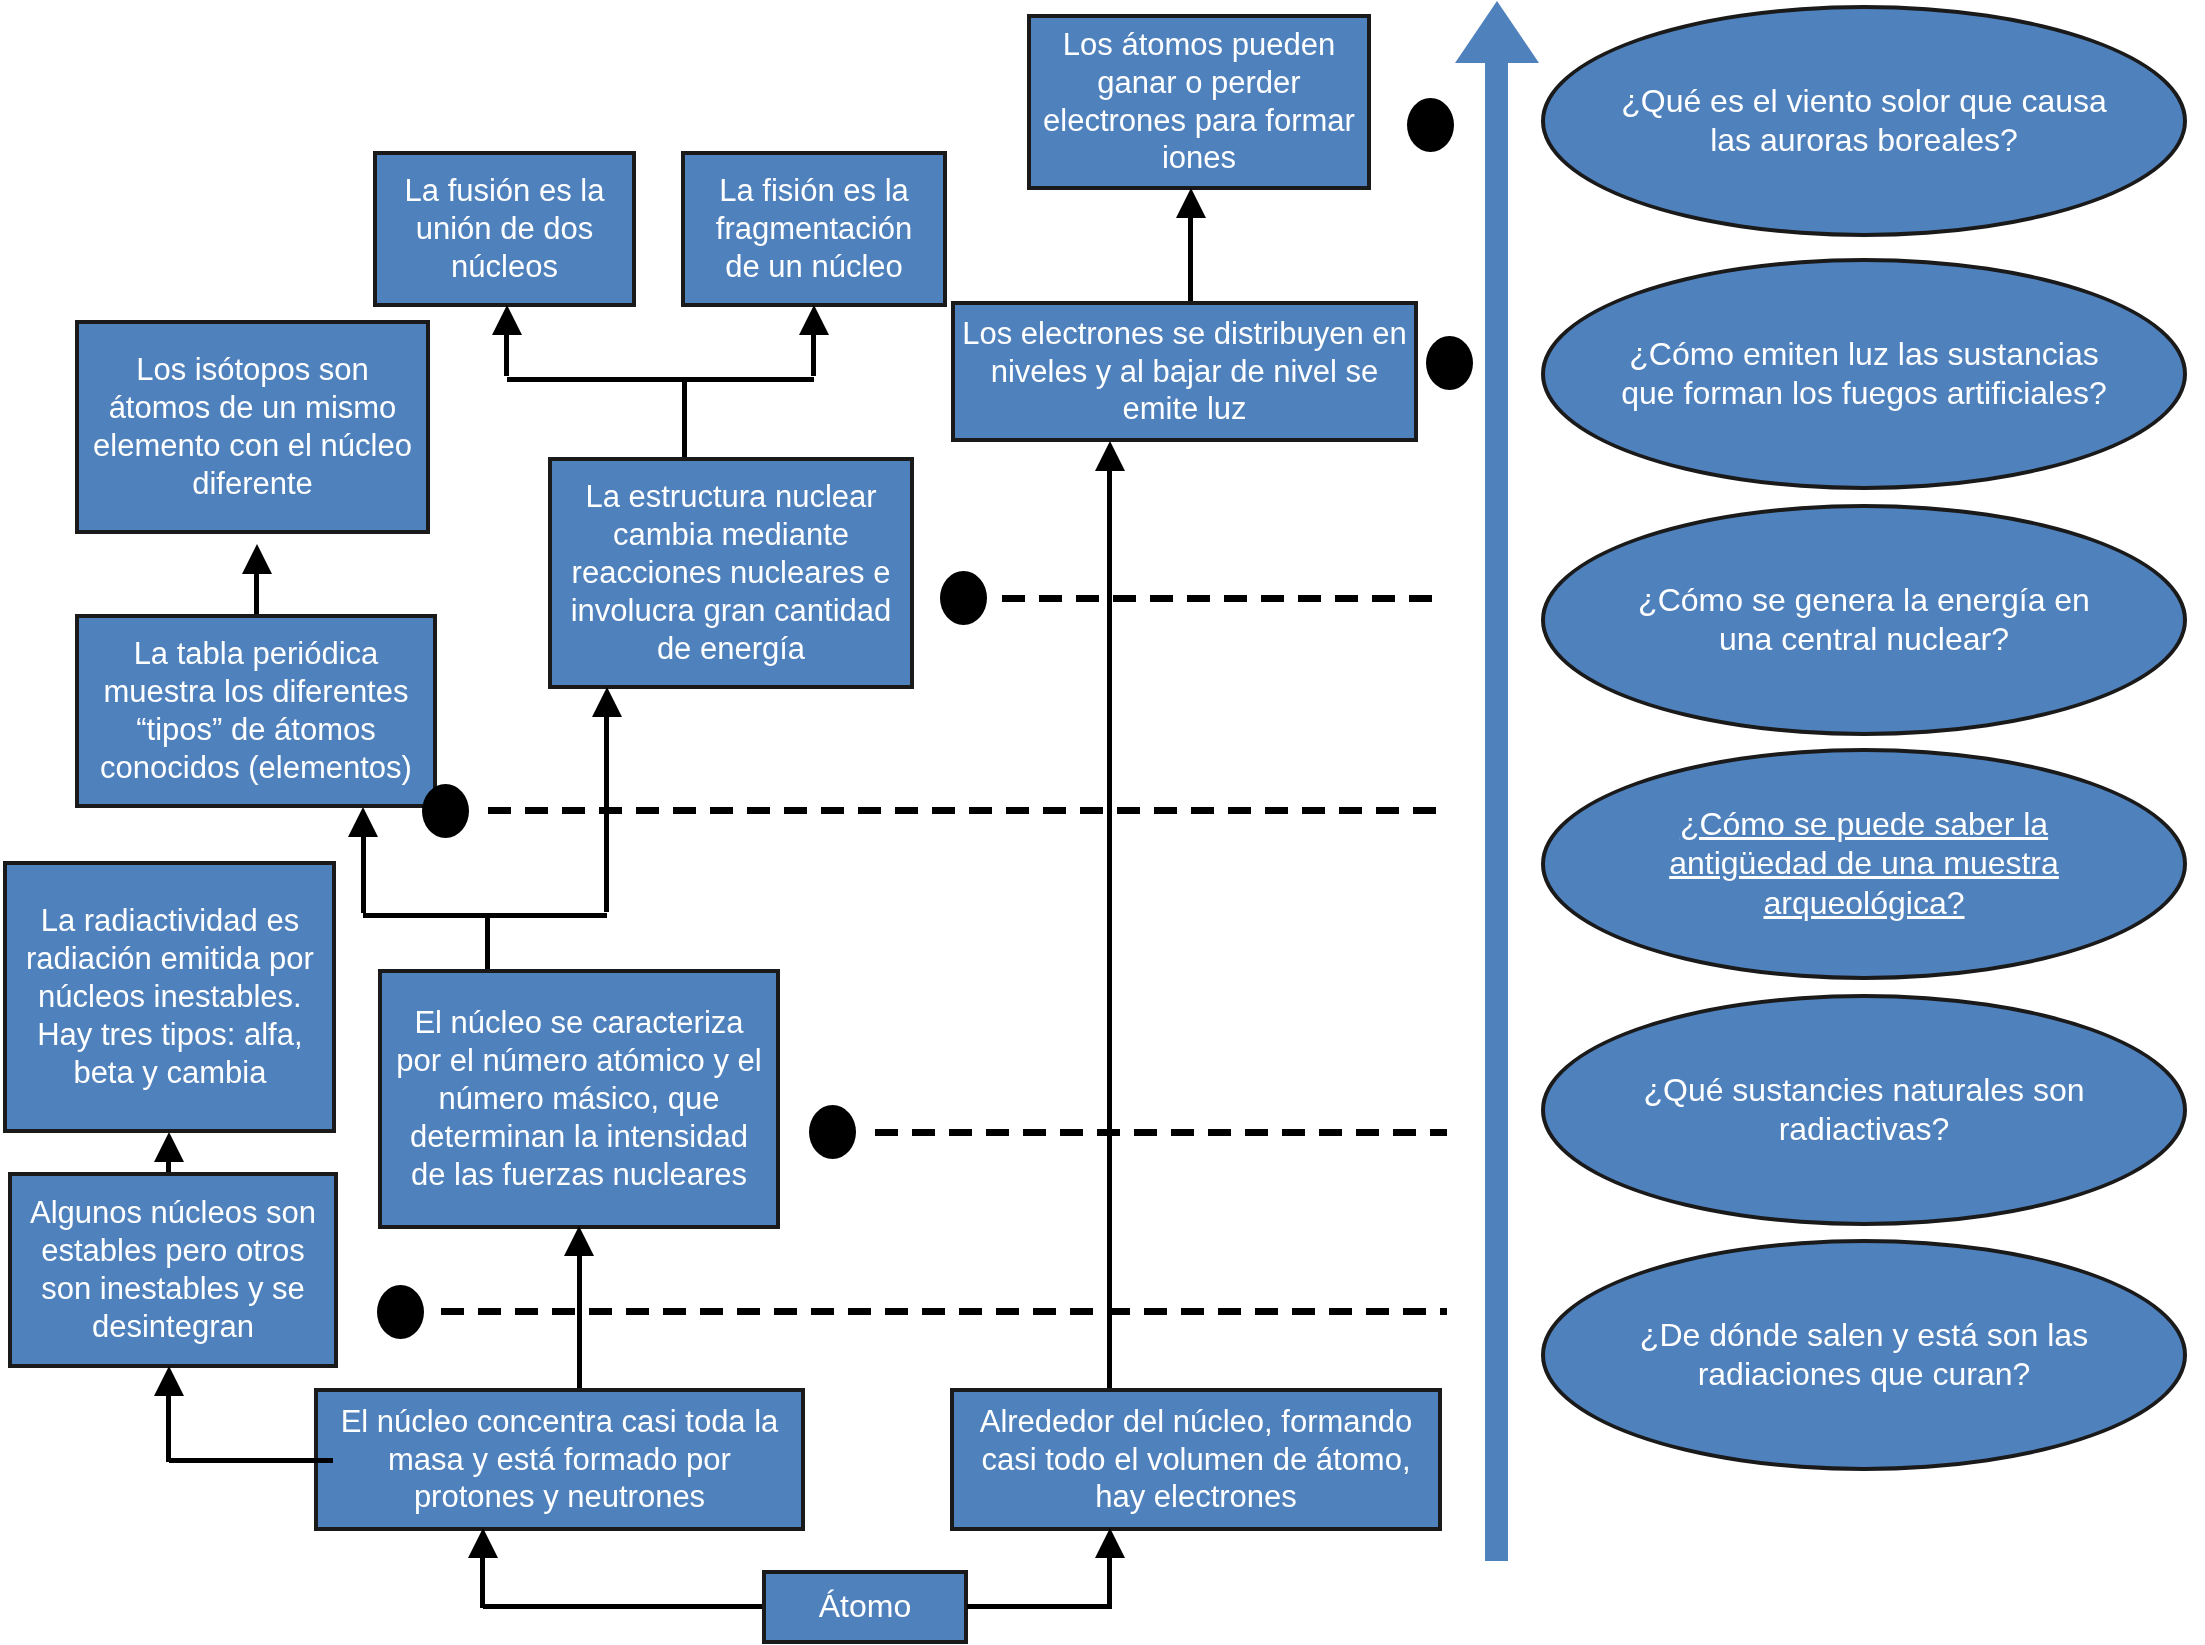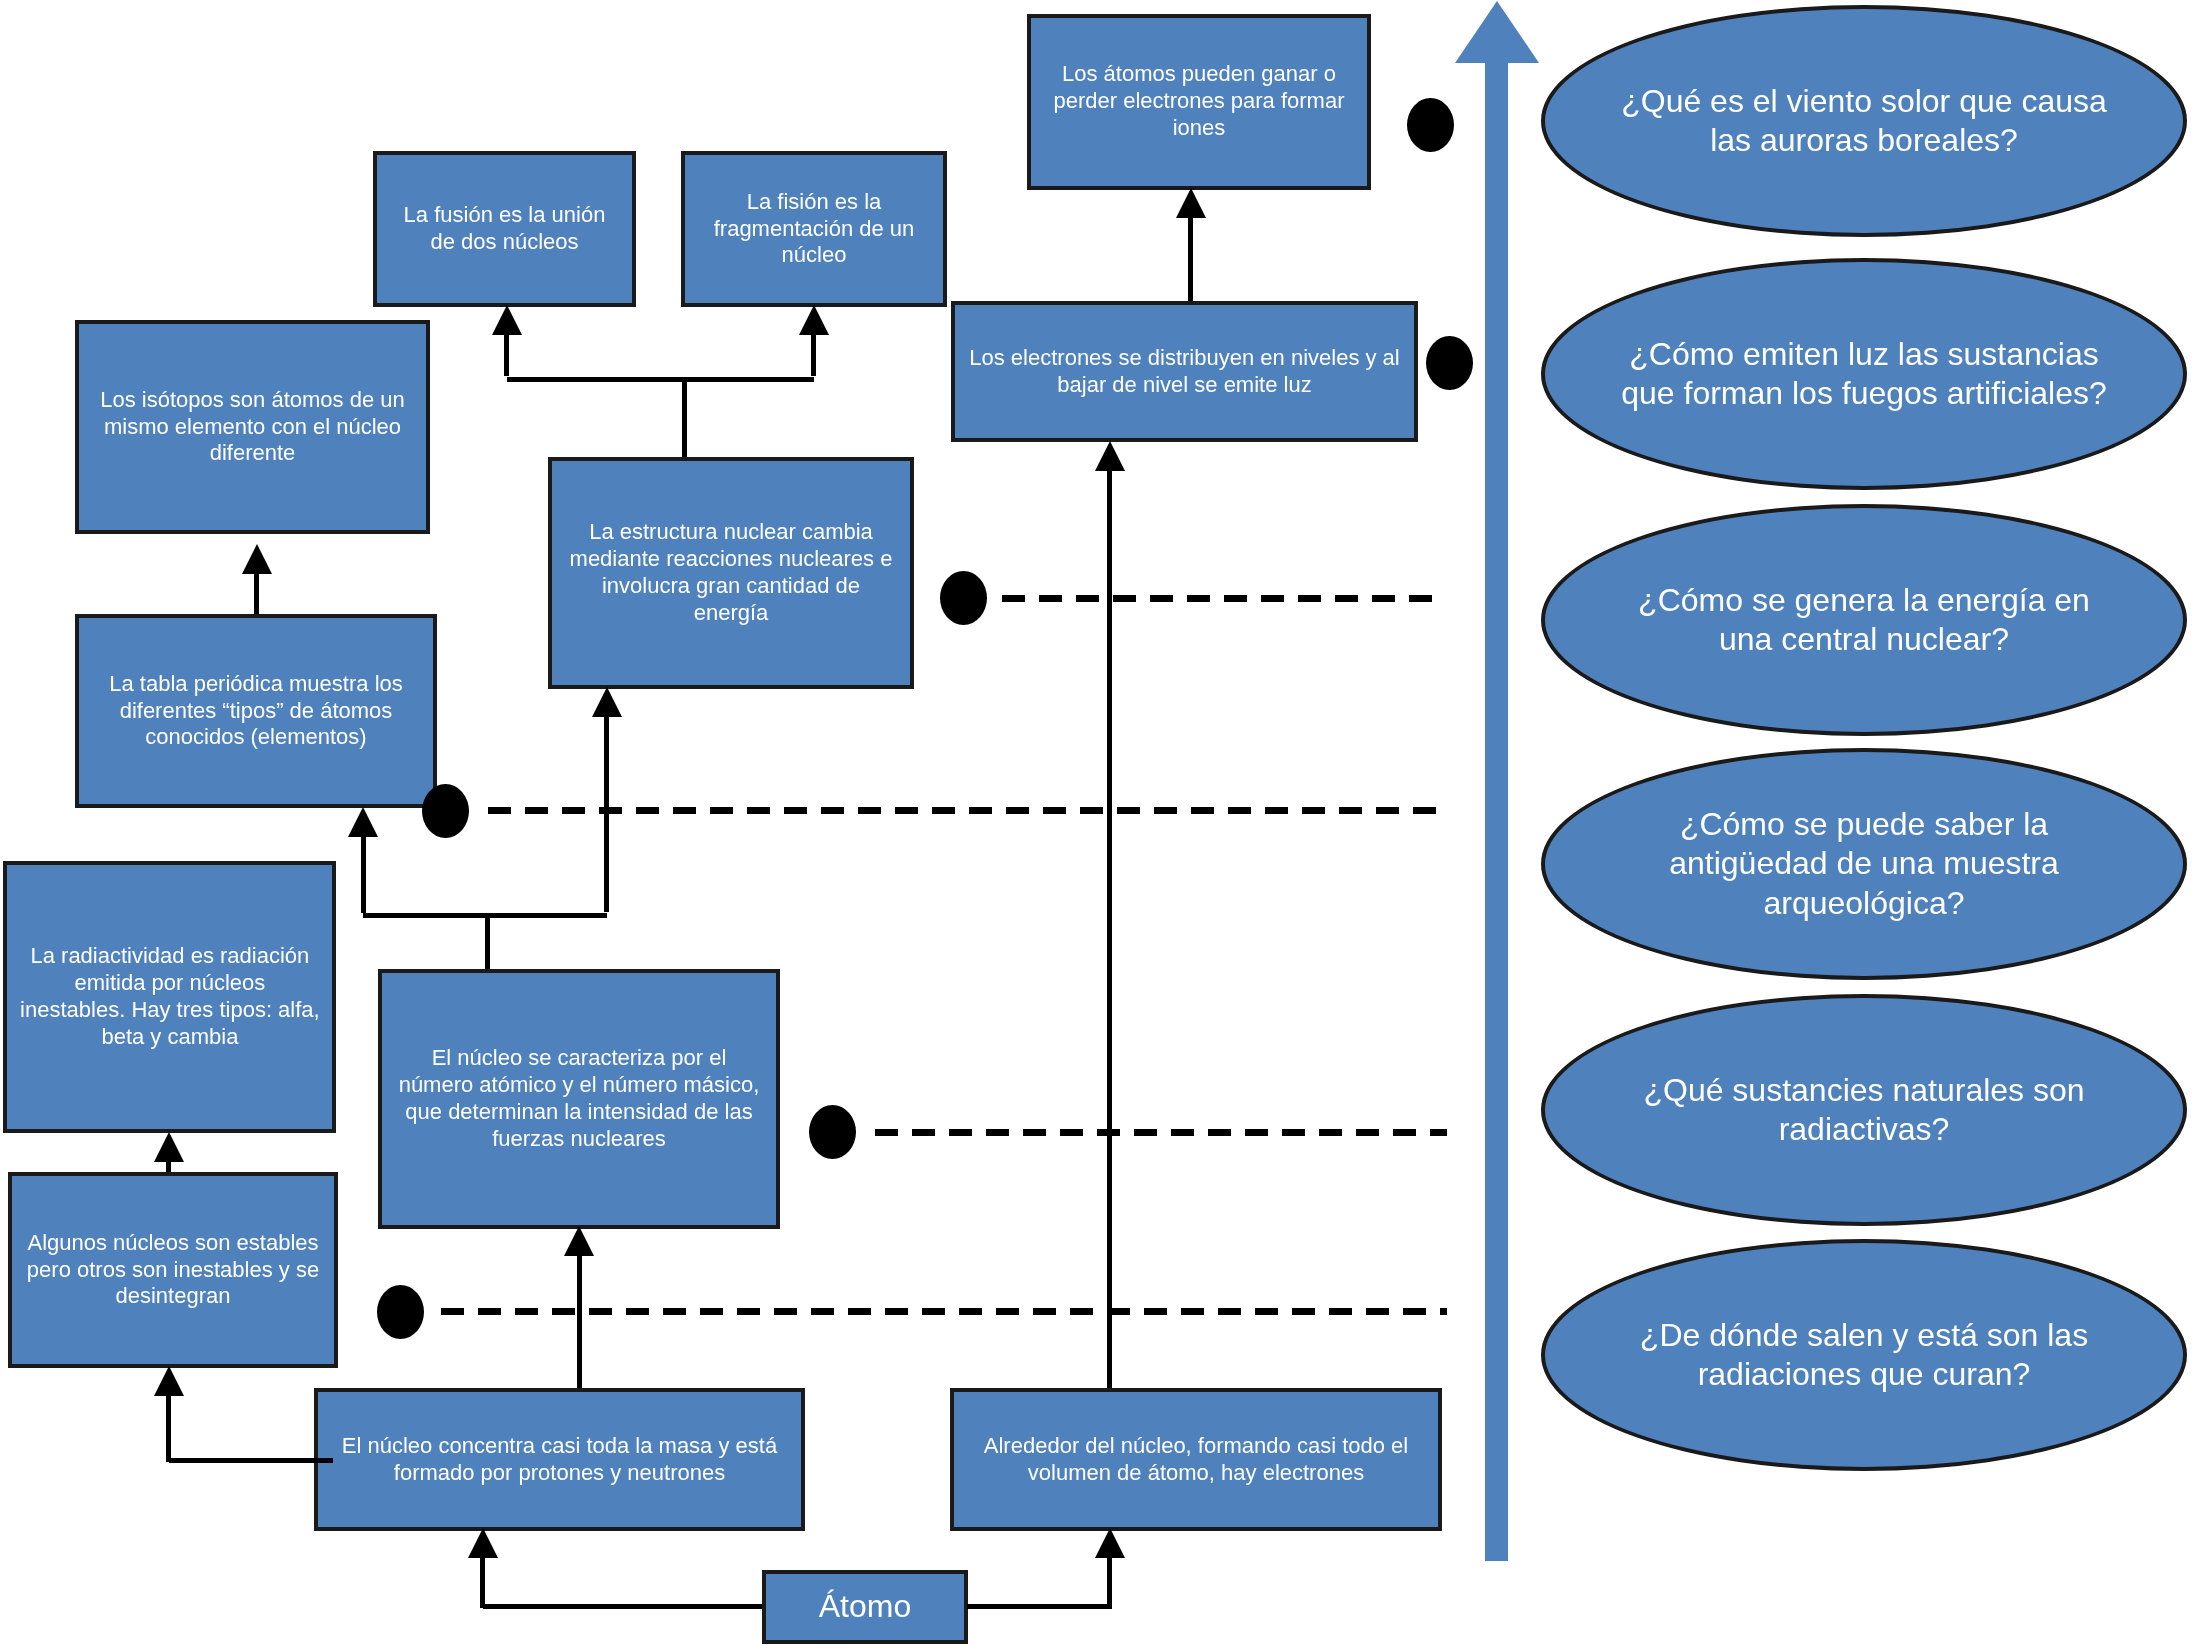--- a/index.html
+++ b/index.html
@@ -12,21 +12,21 @@
   body{
     width:2205px;height:1646px;position:relative;background:#FFFFFF;
     font-family:"Liberation Sans", sans-serif;overflow:hidden;
   }
   .node{
     position:absolute;box-sizing:border-box;
     background:var(--shape-fill);
     border:4.7px solid var(--shape-border);
     color:var(--shape-text);
     display:flex;align-items:center;justify-content:center;
-    text-align:center;font-size:22px;line-height:1.22;
+    text-align:center;font-size:31px;line-height:1.22;
     padding:5.4px 12px;
   }
   .ellipse{
     border-radius:50%;
     border:4px solid var(--shape-border);
     font-size:32px;
     padding:20px 74px;
   }
   .vline,.hline{position:absolute;background:var(--connector);}
   .vline{width:4.7px;}
@@ -137,18 +137,18 @@
 
 <div class="big-arrow-head" style="left:1455px;top:1.3px;"></div>
 <div class="big-arrow-shaft" style="left:1485px;top:59px;width:23px;height:1502px;"></div>
 
 <div class="node ellipse" style="left:1541px;top:5.4px;width:646px;height:232px;">¿Qué es el viento solor que causa las auroras boreales?</div>
 
 <div class="node ellipse" style="left:1541px;top:258px;width:646px;height:232px;">¿Cómo emiten luz las sustancias que forman los fuegos artificiales?</div>
 
 <div class="node ellipse" style="left:1541px;top:504px;width:646px;height:232px;">¿Cómo se genera la energía en una central nuclear?</div>
 
-<div class="node ellipse" style="left:1541px;top:748px;width:646px;height:232px;">¿Cómo se puede saber la antigüedad de una muestra arqueológica?</div>
+<div class="node ellipse" style="left:1541px;top:748px;width:646px;height:232px;text-decoration:underline;">¿Cómo se puede saber la antigüedad de una muestra arqueológica?</div>
 
 <div class="node ellipse" style="left:1541px;top:994px;width:646px;height:232px;">¿Qué sustancies naturales son radiactivas?</div>
 
 <div class="node ellipse" style="left:1541px;top:1239px;width:646px;height:232px;">¿De dónde salen y está son las radiaciones que curan?</div>
 
 
 </body></html>

